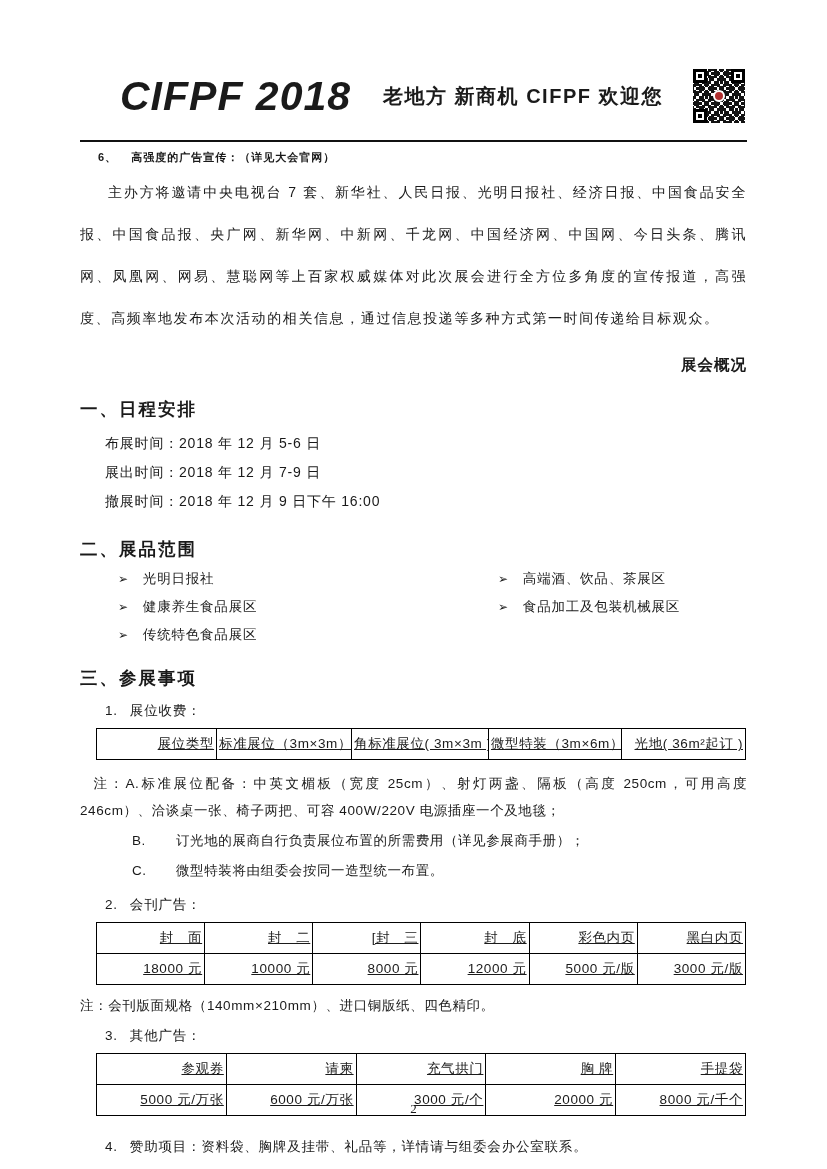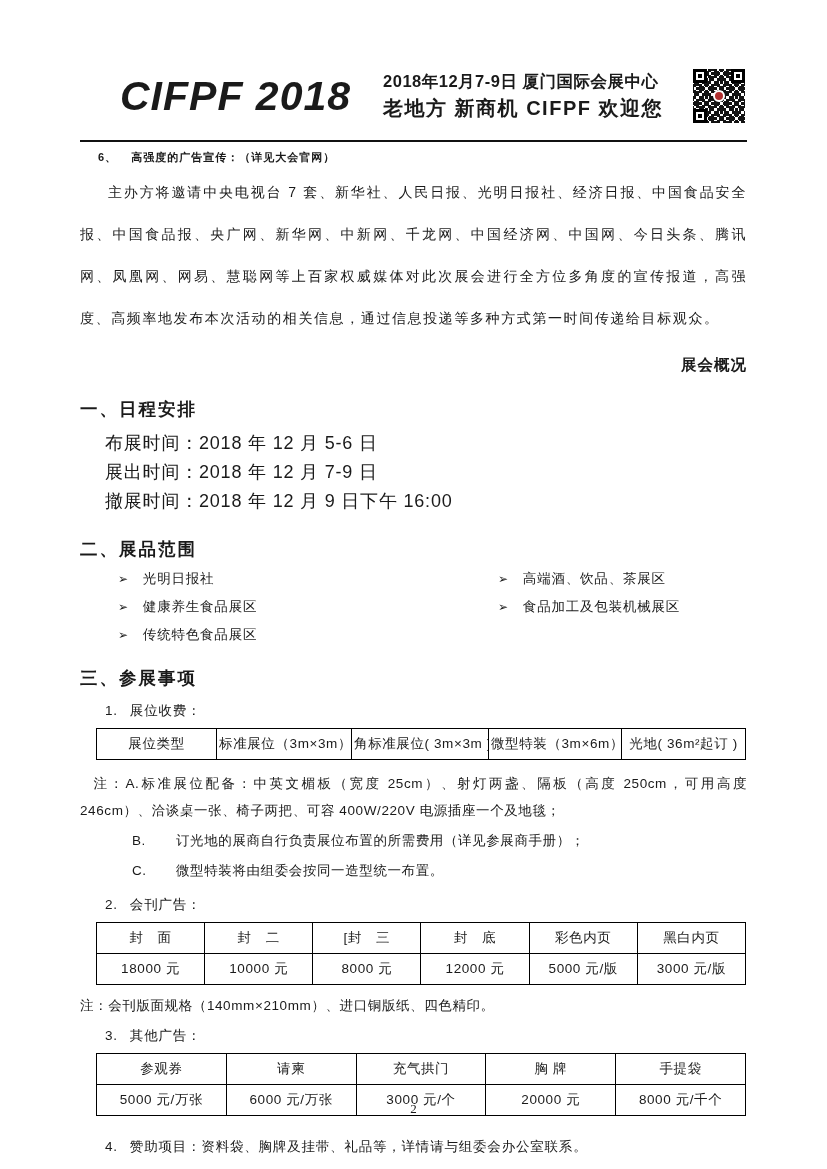--- a/index.html
+++ b/index.html
@@ -34,33 +34,33 @@
   .intro { margin-top:6px; font-size:14px; line-height:42px; letter-spacing:1.6px;
            text-indent:2em; text-align:justify; }
 
   
   .overview { margin-top:16px; text-align:right; font-size:15.5px; font-weight:bold; letter-spacing:1px; }
 
   
   .sec-h { margin-top:21px; font-size:17.5px; font-weight:bold; letter-spacing:2px; }
 
   .sched { margin-top:8px; margin-left:25px; }
-  .sched div { font-size:18px; line-height:29px; letter-spacing:0.8px; }
+  .sched div { font-size:14px; line-height:29px; letter-spacing:0.8px; }
 
   .scope-grid { margin:8px 0 2px 38px; display:grid; grid-template-columns: 380px 1fr; row-gap:8px; }
   .scope-item { font-size:13.5px; line-height:20px; letter-spacing:0.8px; }
   .scope-item .bullet { font-size:12px; margin-right:14px; }
 
   .num-line { margin-top:12px; margin-left:25px; font-size:13.5px; letter-spacing:0.8px; }
   .num-line .n { margin-right:12px; }
 
   
   table { border-collapse:collapse; width:650px; margin:8px 0 0 16px; table-layout:fixed; }
-  td { border:1px solid #000; height:31px; text-align:center; vertical-align:middle;
-       font-size:13.5px; letter-spacing:0.6px; padding:0 2px; overflow:hidden; white-space:nowrap; }
+  td { border:1px solid #000; height:31px; text-align:right; vertical-align:middle;
+       font-size:13.5px; letter-spacing:0.6px; padding:0 2px; overflow:hidden; white-space:nowrap;text-decoration:underline; }
 
   .note { margin-top:10px; font-size:13.5px; line-height:27px; letter-spacing:0.6px;
           text-indent:1em; text-align:justify; }
   .note-sub { margin-top:4px; margin-left:52px; font-size:13.5px; line-height:26px; letter-spacing:0.6px; }
   .note-sub .lbl { display:inline-block; width:44px; }
   .note-one { margin-top:12px; font-size:13.5px; letter-spacing:0.6px; }
 
   .item4 { margin-top:22px; margin-left:25px; font-size:13.5px; letter-spacing:0.8px; }
   .item4 .n { margin-right:12px; }
 
@@ -68,21 +68,20 @@
              font-size:13px; font-family:"Liberation Serif","DejaVu Serif",serif; }
 </style>
 </head>
 <body>
 
 <div class="page">
 
   <header class="hdr">
     <div class="logo">CIFPF 2018</div>
     <div class="hdr-mid">
-      <div class="l1">2018年12月7-9日  厦门国际会展中心</div>
       <div class="l2">老地方 新商机 CIFPF 欢迎您</div>
     </div>
     <div class="qr">
       <div class="finder f-tl"></div>
       <div class="finder f-tr"></div>
       <div class="finder f-bl"></div>
       <div class="qr-center"></div>
     </div>
   </header>
 

